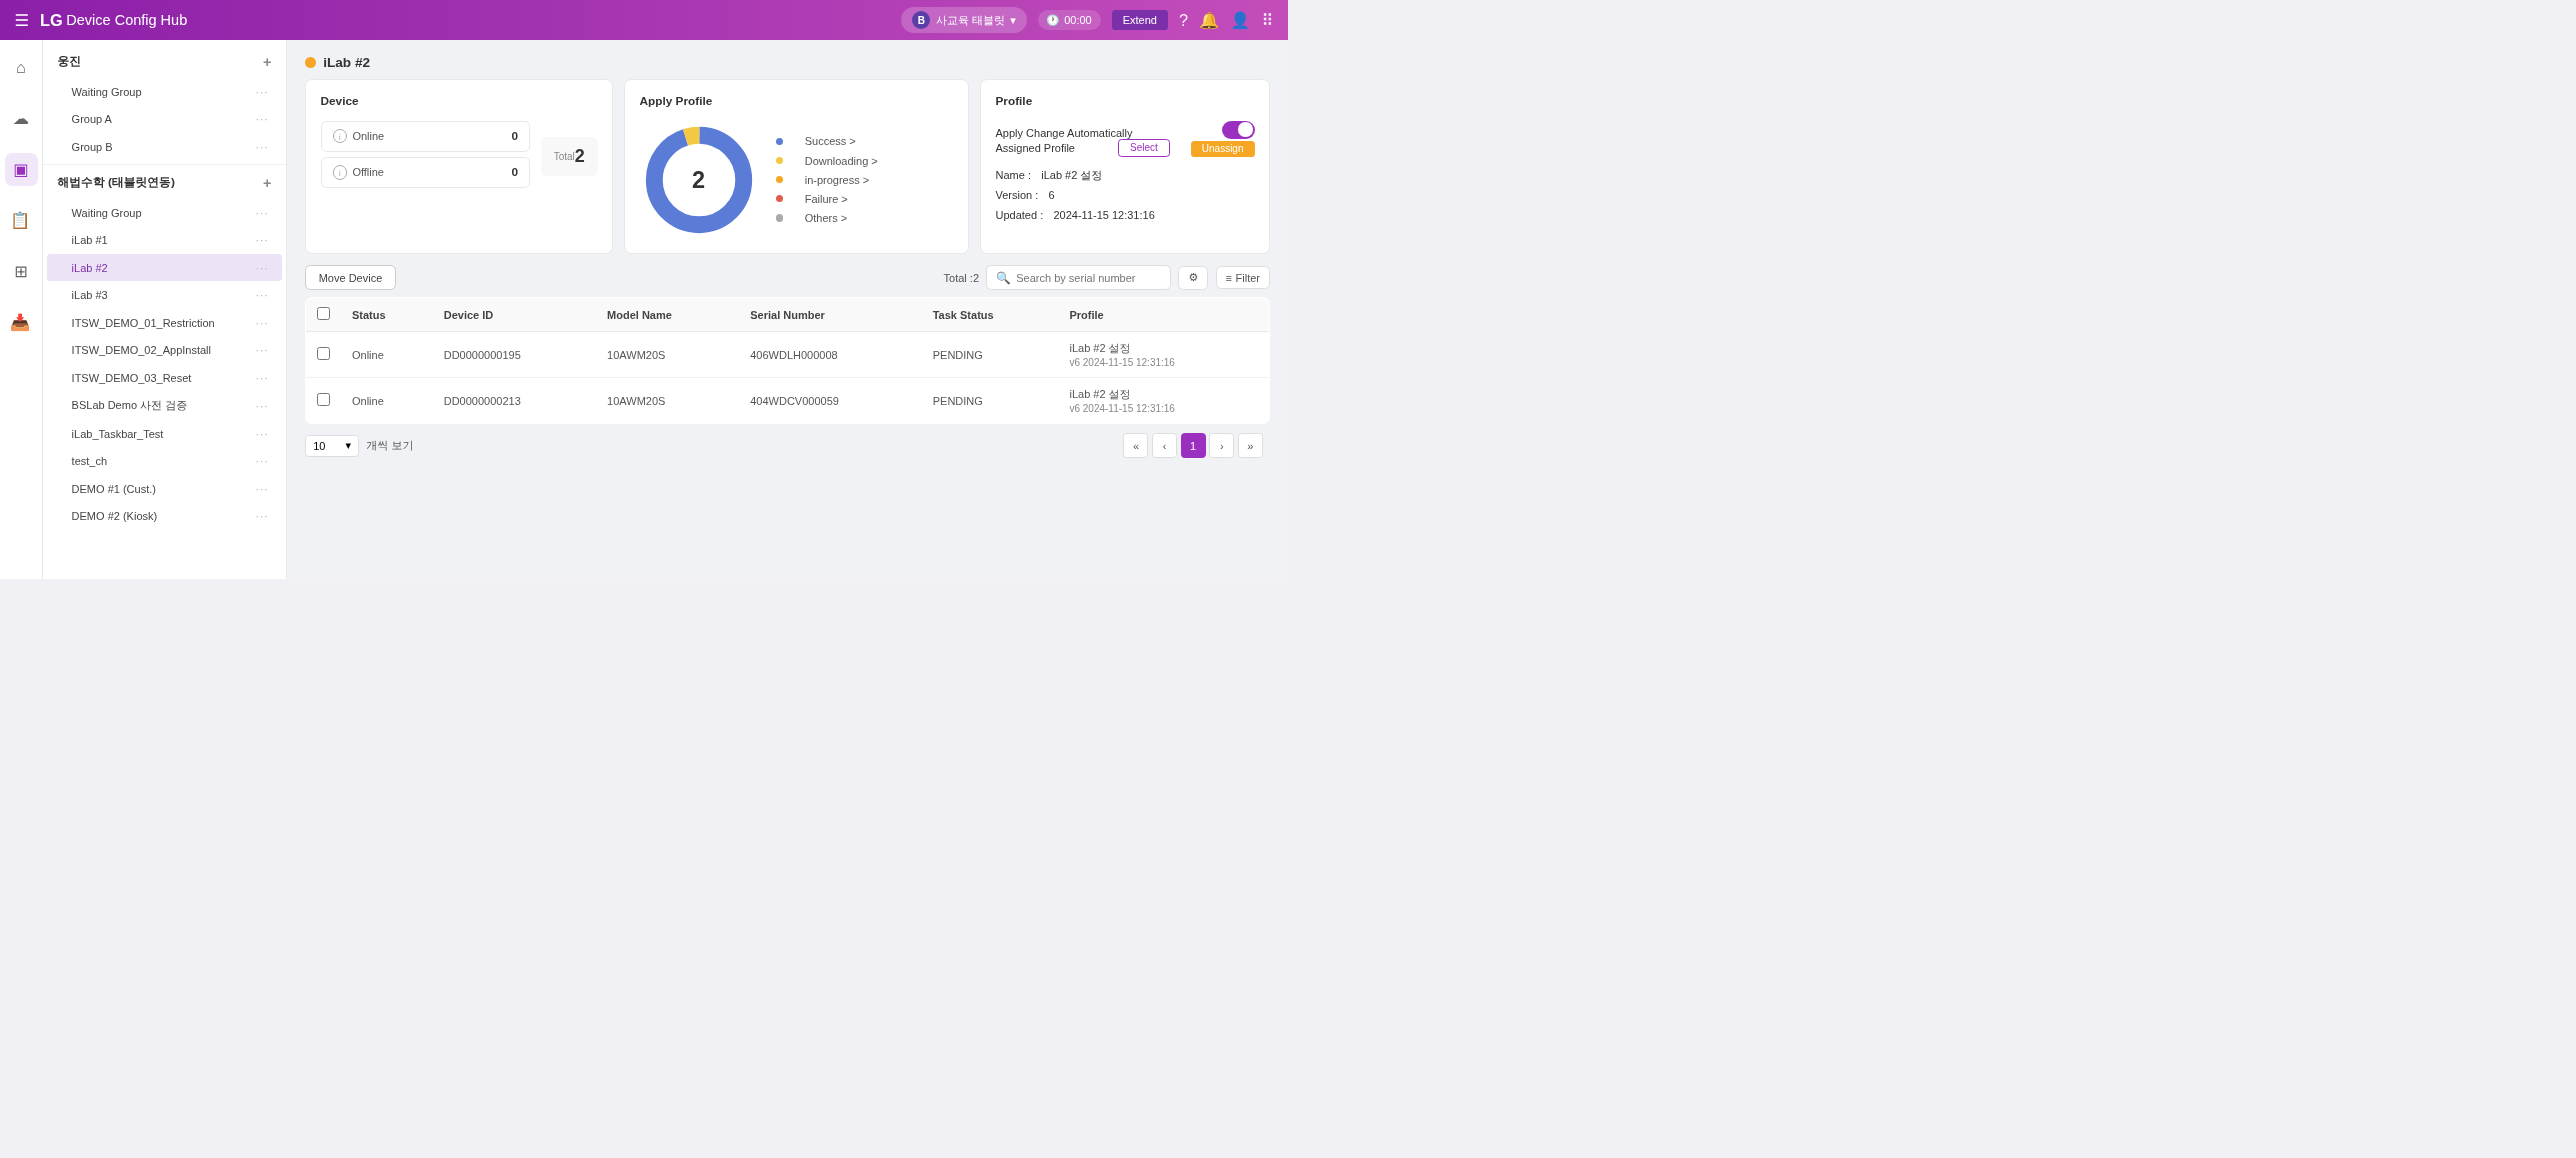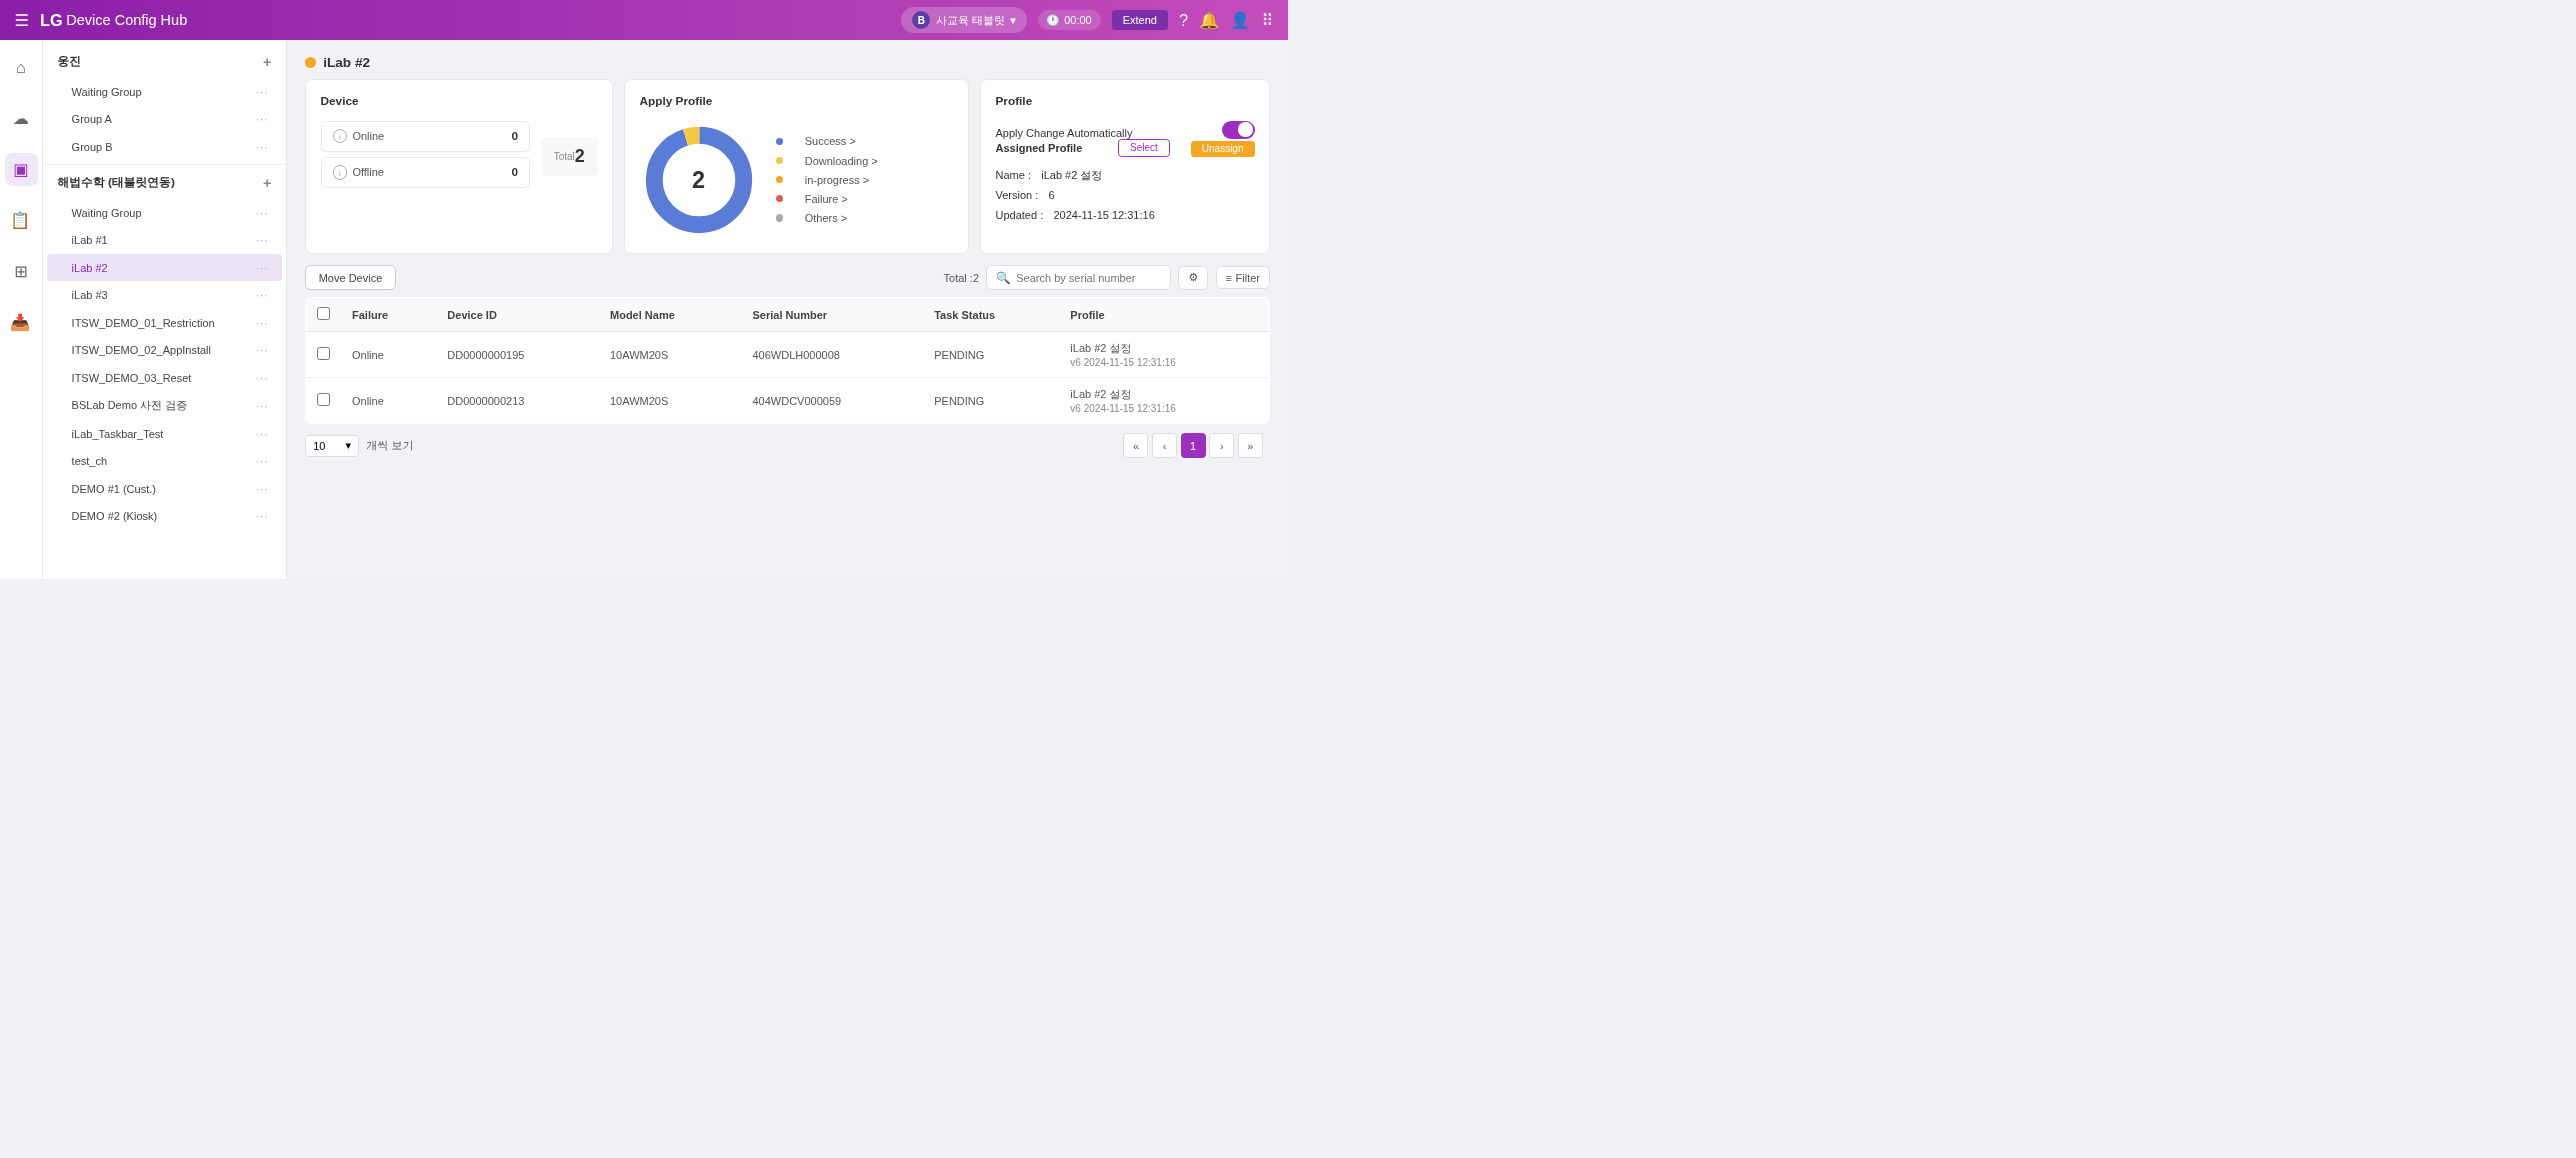--- a/index.html
+++ b/index.html
@@ -142,21 +142,21 @@
       position: relative; cursor: pointer;
     }
     .toggle::after {
       content: ''; position: absolute; right: 1.8px; top: 1.8px;
       width: 14.5px; height: 14.5px; border-radius: 50%; background: white;
     }
     .assigned-profile-row {
       display: flex; align-items: center; justify-content: space-between;
       margin-bottom: 9px;
     }
-    .assigned-profile-label { font-size: 11px; color: #333; font-weight: 700; }
+    .assigned-profile-label { font-size: 11px; color: #333; font-weight: 400; }
     .btn-select {
       background: white; border: 1.4px solid #9b30c0; color: #9b30c0;
       padding: 2.7px 11px; border-radius: 3.6px; font-size: 10px; cursor: pointer;
     }
     .btn-unassign {
       background: #f5a623; border: none; color: white;
       padding: 2.7px 11px; border-radius: 3.6px; font-size: 10px; cursor: pointer;
     }
     .profile-detail { font-size: 11px; color: #555; line-height: 1.8; }
     .profile-detail span { color: #333; font-weight: 500; }
@@ -453,21 +453,21 @@
         </button>
       </div>
     </div>
 
     <table class="data-table">
       <thead>
         <tr>
           <th class="checkbox-cell">
             <input type="checkbox" style="">
           </th>
-          <th><span>Failure</span></th>
+          <th><span>Status</span></th>
           <th><span>Device ID</span></th>
           <th><span>Model Name</span></th>
           <th><span>Serial Number</span></th>
           <th><span>Task Status</span></th>
           <th><span>Profile</span></th>
         </tr>
       </thead>
       <tbody id="table-body">
       <tr>
       <td class="checkbox-cell">

